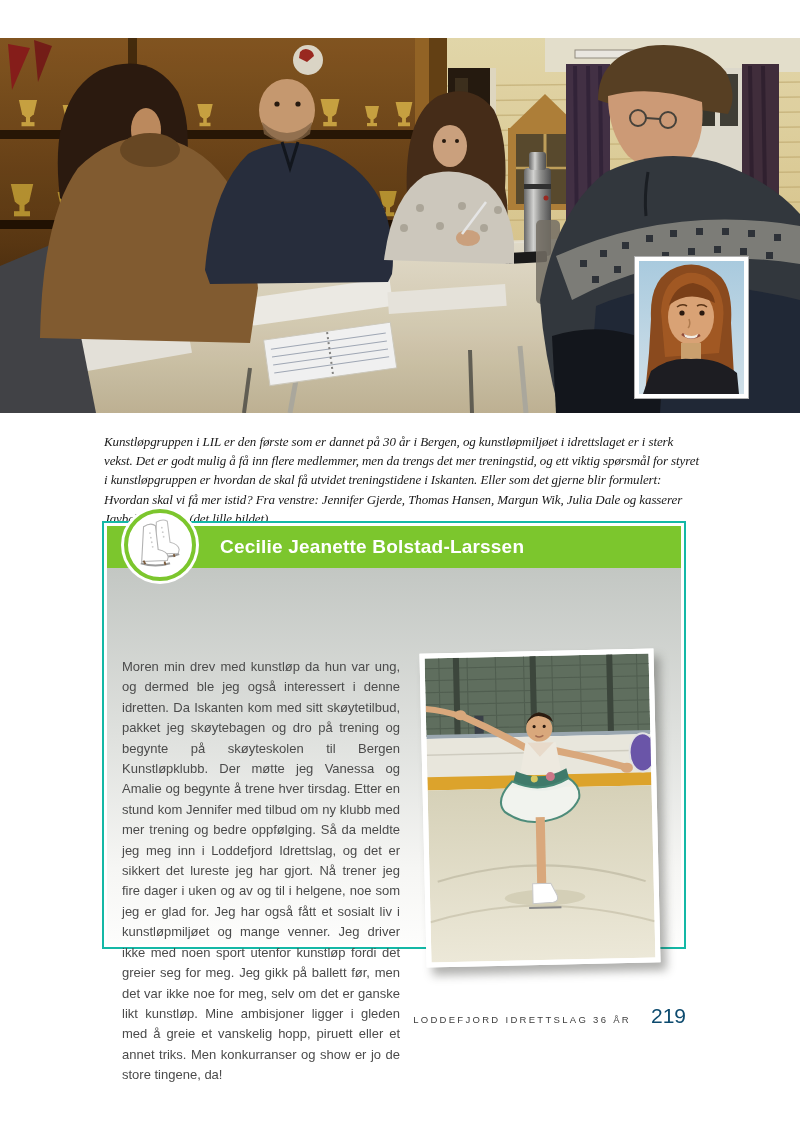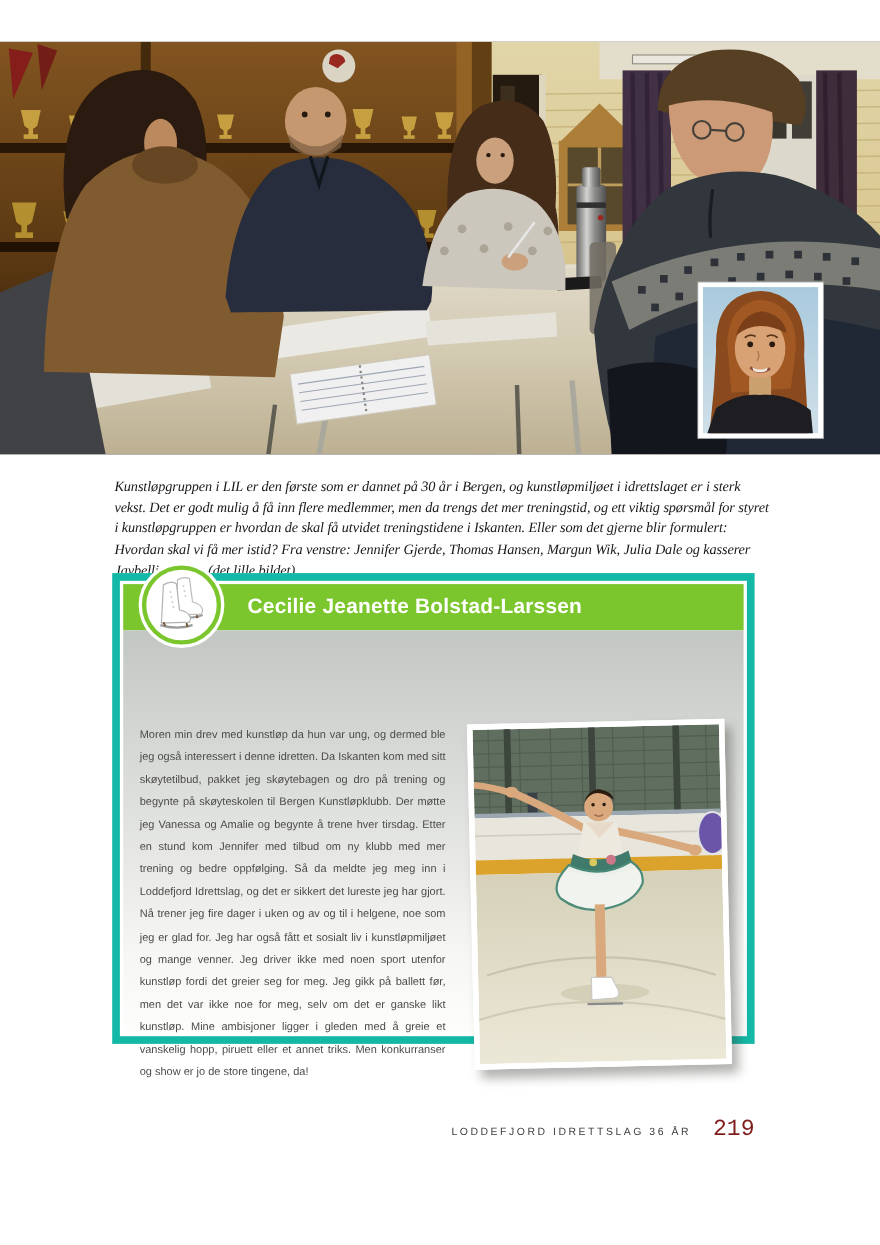--- a/index.html
+++ b/index.html
@@ -19,21 +19,21 @@
   .inset-photo svg{display:block;width:100%;height:100%;}
   
   .caption{
     position:absolute;left:104px;top:419px;width:600px;
     font-family:"Liberation Serif",serif;font-style:italic;
     font-size:13px;line-height:19.2px;color:#181818;letter-spacing:-0.1px;
   }
   
   .infobox{
     position:absolute;left:102px;top:521px;width:584px;height:428px;
-    border:7px solid #14b8a6;background:#fff;box-sizing:border-box;
+    border:2px solid #14b8a6;background:#fff;box-sizing:border-box;
   }
   .green-bar{
     position:absolute;left:3px;right:3px;top:3px;height:42px;
     background:#7cc62d;
   }
   .green-bar .title{
     display:block;padding-left:113px;line-height:42px;
     font-size:19px;font-weight:bold;color:#ffffff;letter-spacing:0.2px;
     white-space:nowrap;
   }
@@ -42,40 +42,40 @@
     background:linear-gradient(to bottom,#c3c7c3 0%,#dfe1de 45%,#f6f6f4 80%,#fdfdfc 100%);
   }
   .badge{
     position:absolute;left:20px;top:-14px;width:64px;height:64px;
     background:#fff;border:4px solid #7cc62d;border-radius:50%;
     box-shadow:0 0 0 3px #ffffff;z-index:3;
   }
   .badge svg{display:block;width:100%;height:100%;}
   .body-text{
     position:absolute;left:15px;top:76px;width:278px;
-    font-size:10px;line-height:20.4px;color:#4b4b4b;
+    font-size:13px;line-height:20.4px;color:#4b4b4b;
     text-align:justify;
   }
   .skater-photo{
     position:absolute;left:316px;top:83px;width:224px;height:304px;
     background:#fff;border:5px solid #fff;
     transform:rotate(-1.3deg);
     box-shadow:6px 8px 10px rgba(60,60,55,0.4);
   }
   .skater-photo svg{display:block;width:100%;height:100%;}
   
   .footer{
     position:absolute;top:1004px;right:114px;
     display:flex;align-items:baseline;gap:20px;
   }
   .footer-text{
     font-size:9.5px;letter-spacing:2.3px;color:#3d3d3d;white-space:nowrap;
   }
   .page-number{
-    font-family:Liberation Mono, monospace;font-size:21px;color:#7f1d1d;margin-top:12px;
+    font-family:Liberation Sans, sans-serif;font-size:21px;color:#0c4a6e;
   }
 </style>
 </head>
 <body>
 
 <div class="page">
 
   <div class="photo-main">
     <svg viewBox="0 0 800 375" preserveAspectRatio="none">
       <defs>

